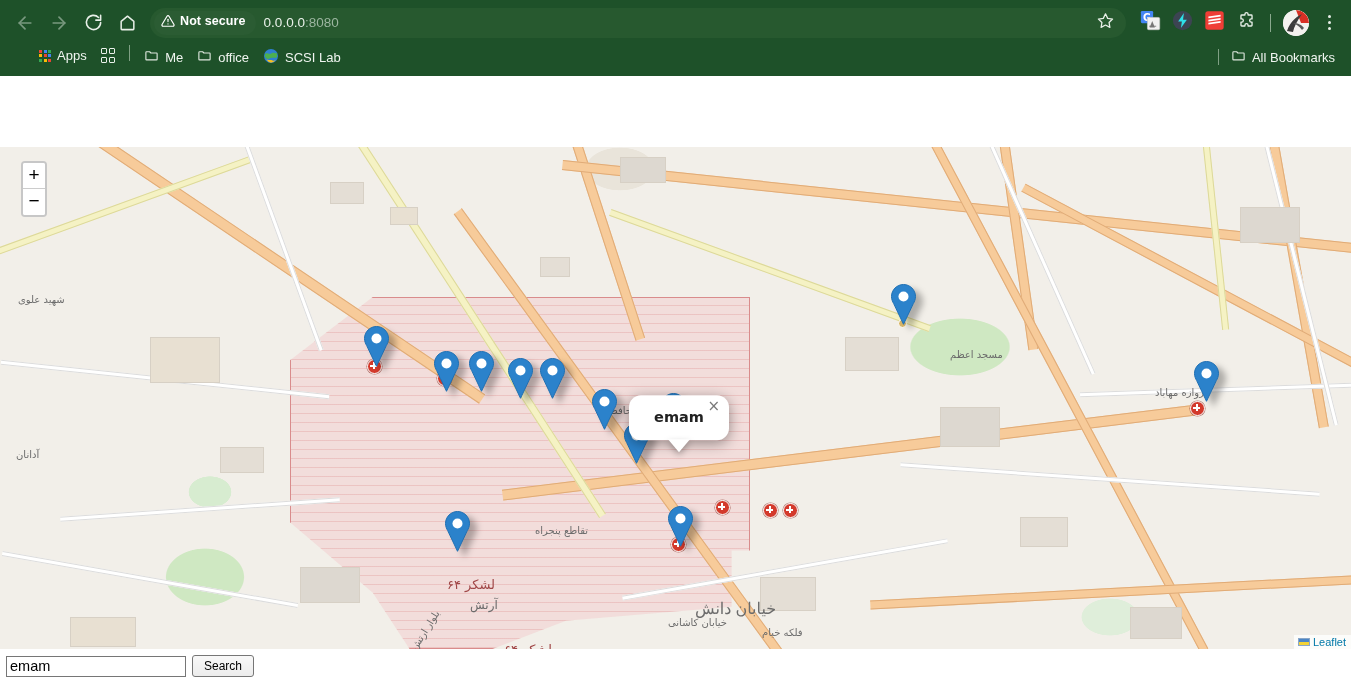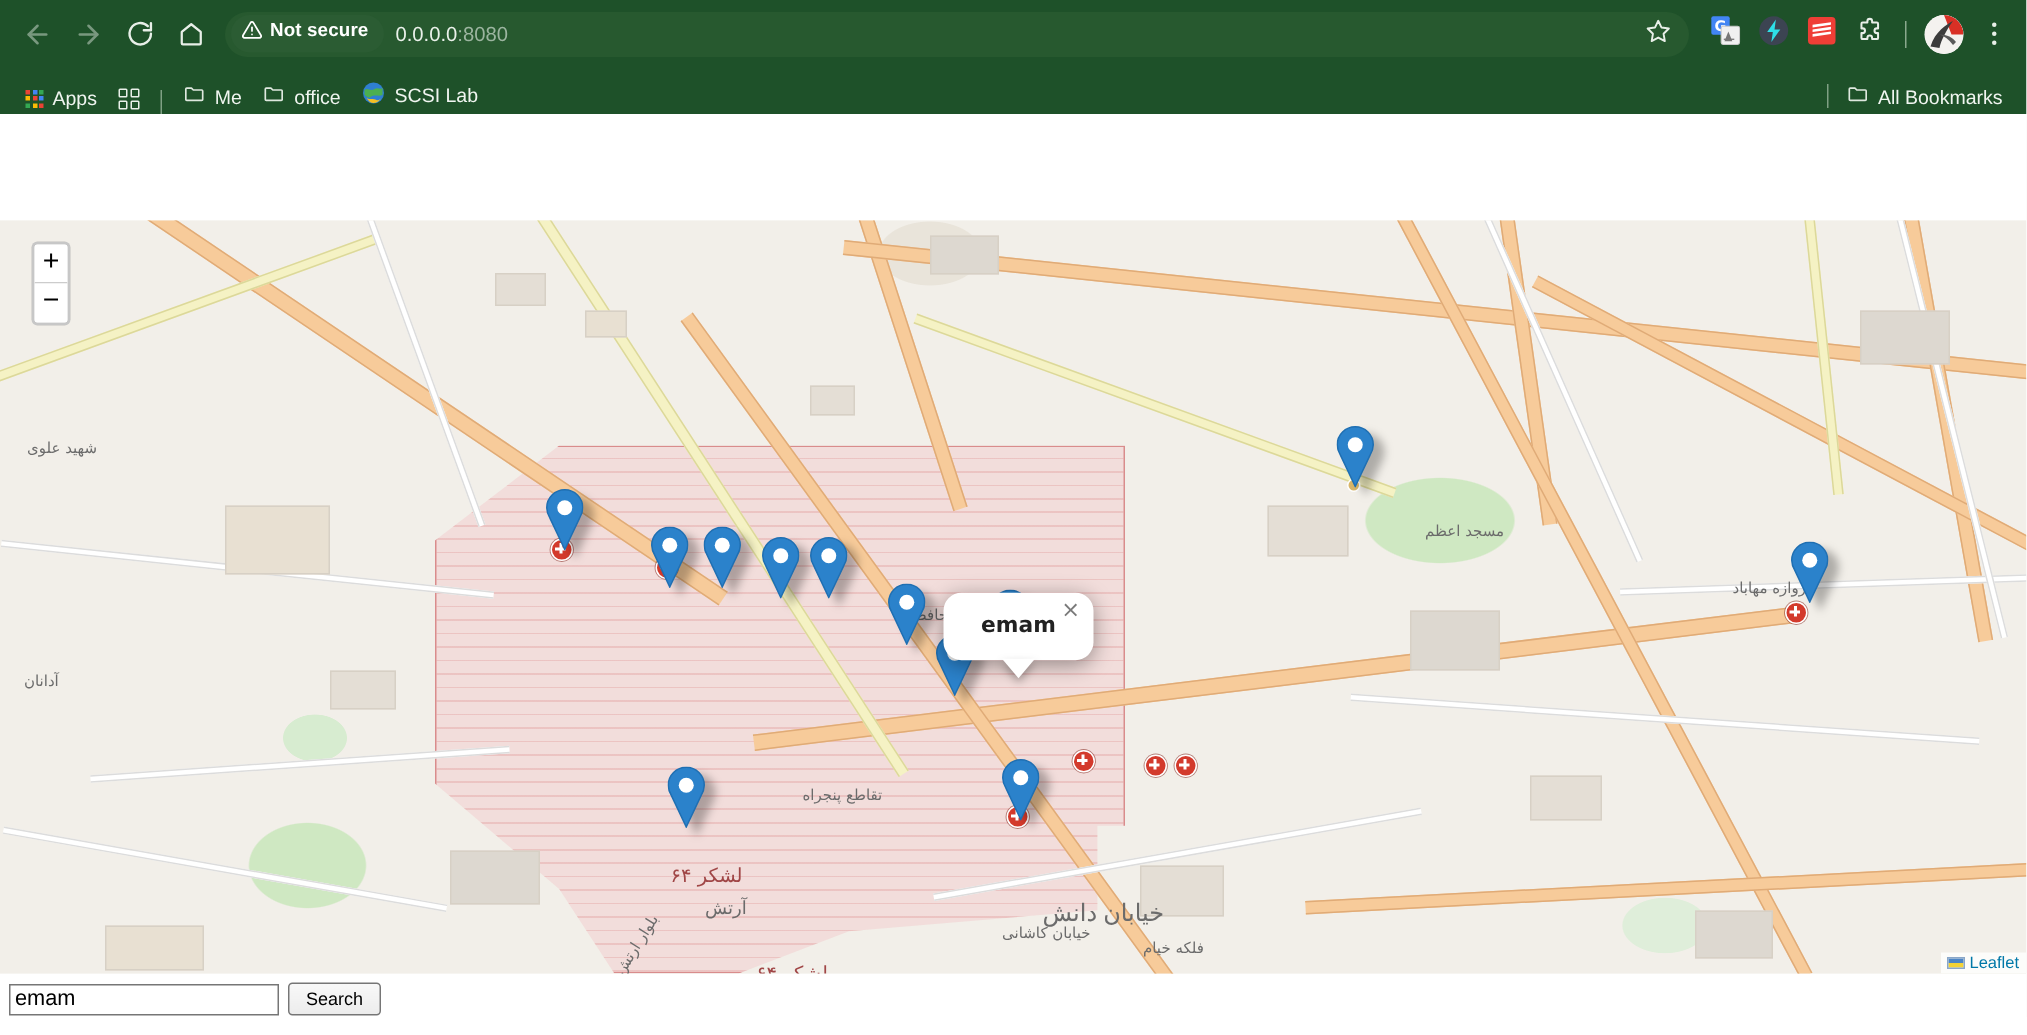--- a/index.html
+++ b/index.html
@@ -104,25 +104,26 @@
   }
   #menu-btn i {
     width: 3px; height: 3px; border-radius: 50%;
     background: #e8efe8; display: block;
   }
 
   
   #bookmarks-bar {
     height: 31px;
     display: flex;
-    align-items: flex-end;
-    padding: 0 10px 0 10px;
+    align-items: flex-start;
+    padding: 0 10px 12px 10px;
     gap: 0;
     color: #eef3ee;
     font-size: 13px;
+    margin-left: 22px;
   }
   .bm-item {
     display: flex; align-items: center;
     gap: 6px;
     padding: 3px 7px;
     border-radius: 4px;
     white-space: nowrap;
     flex: 0 0 auto;
   }
   .bm-label { font-size: 13px; color: #f0f5f0; }

